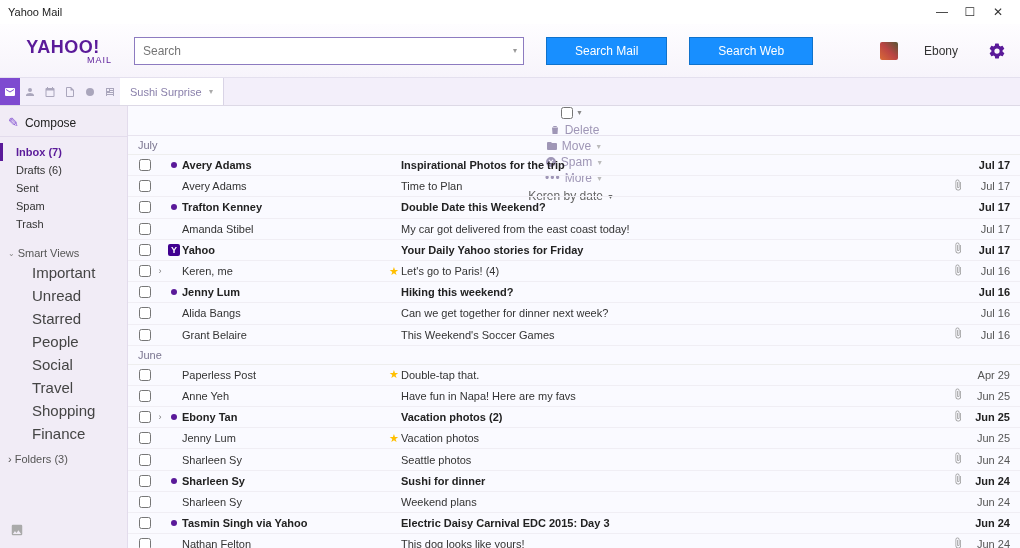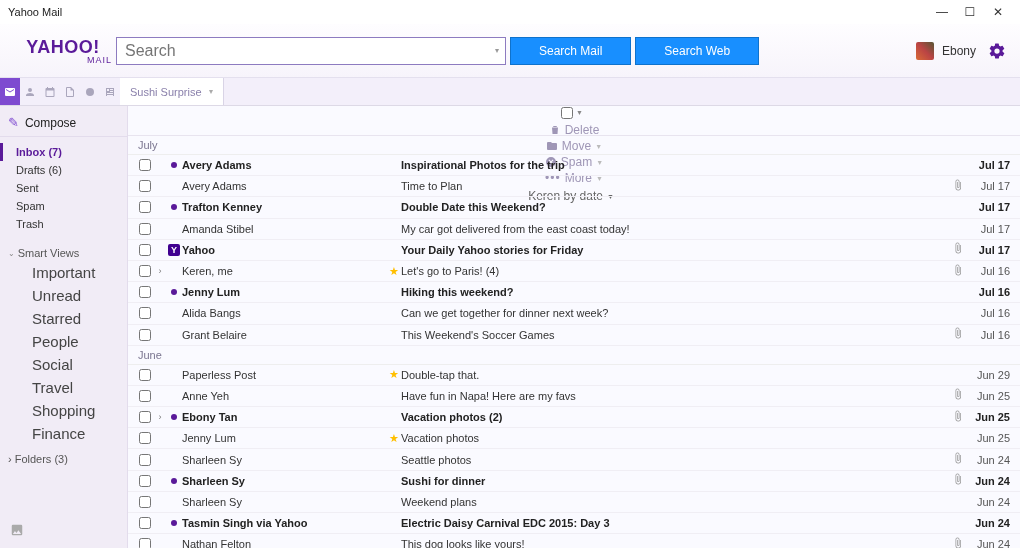--- a/index.html
+++ b/index.html
@@ -34,21 +34,21 @@
     color: #333;
     font-size: 12px;
     cursor: default;
   }
   
   .header {
     height: 54px;
     display: flex;
     align-items: center;
     padding: 0 14px;
-    gap: 4px;
+    gap: 22px;
     background: linear-gradient(#fefdff, #f7f4fb);
     border-bottom: 1px solid #e4e0ee;
   }
   .logo {
     width: 98px;
     display: flex;
     flex-direction: column;
     align-items: center;
     justify-content: center;
   }
@@ -73,21 +73,21 @@
     background: #fff;
     padding: 0 8px;
     display: flex;
     align-items: center;
     position: relative;
   }
   .searchbox input {
     border: none;
     outline: none;
     width: 100%;
-    font-size: 16px;
+    font-size: 12px;
     color: #555;
   }
   .searchbox .chev {
     position: absolute;
     right: 6px;
     color: #999;
     font-size: 8px;
   }
   .btn {
     height: 28px;
@@ -570,21 +570,21 @@
         <div class="row">
           <span class="cb">
             <input type="checkbox" style="">
           </span>
           <span class="thread"></span>
           <span class="dot"></span>
           <span class="sender">Paperless Post</span>
           <span class="star">★</span>
           <span class="subject">Double-tap that.</span>
           <span class="paperclip"></span>
-          <span class="date">Jun 29</span>
+          <span class="date">Apr 29</span>
         </div>
         <div class="row">
           <span class="cb">
             <input type="checkbox" style="">
           </span>
           <span class="thread"></span>
           <span class="dot"></span>
           <span class="sender">Anne Yeh</span>
           <span class="star"></span>
           <span class="subject">Have fun in Napa! Here are my favs</span>

